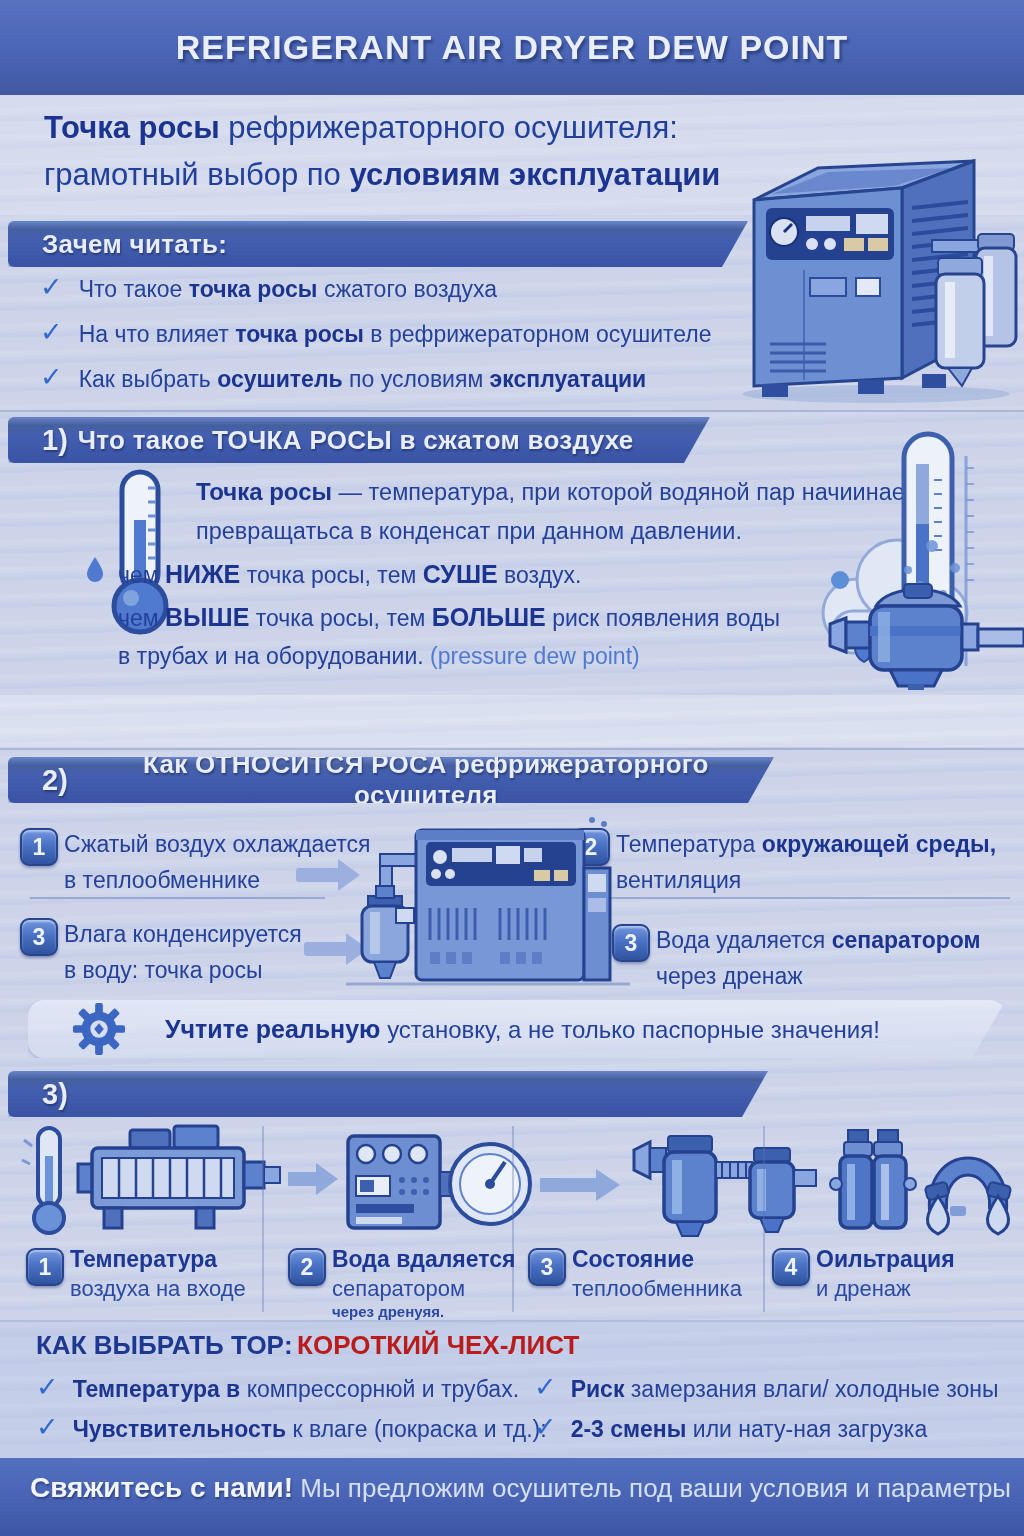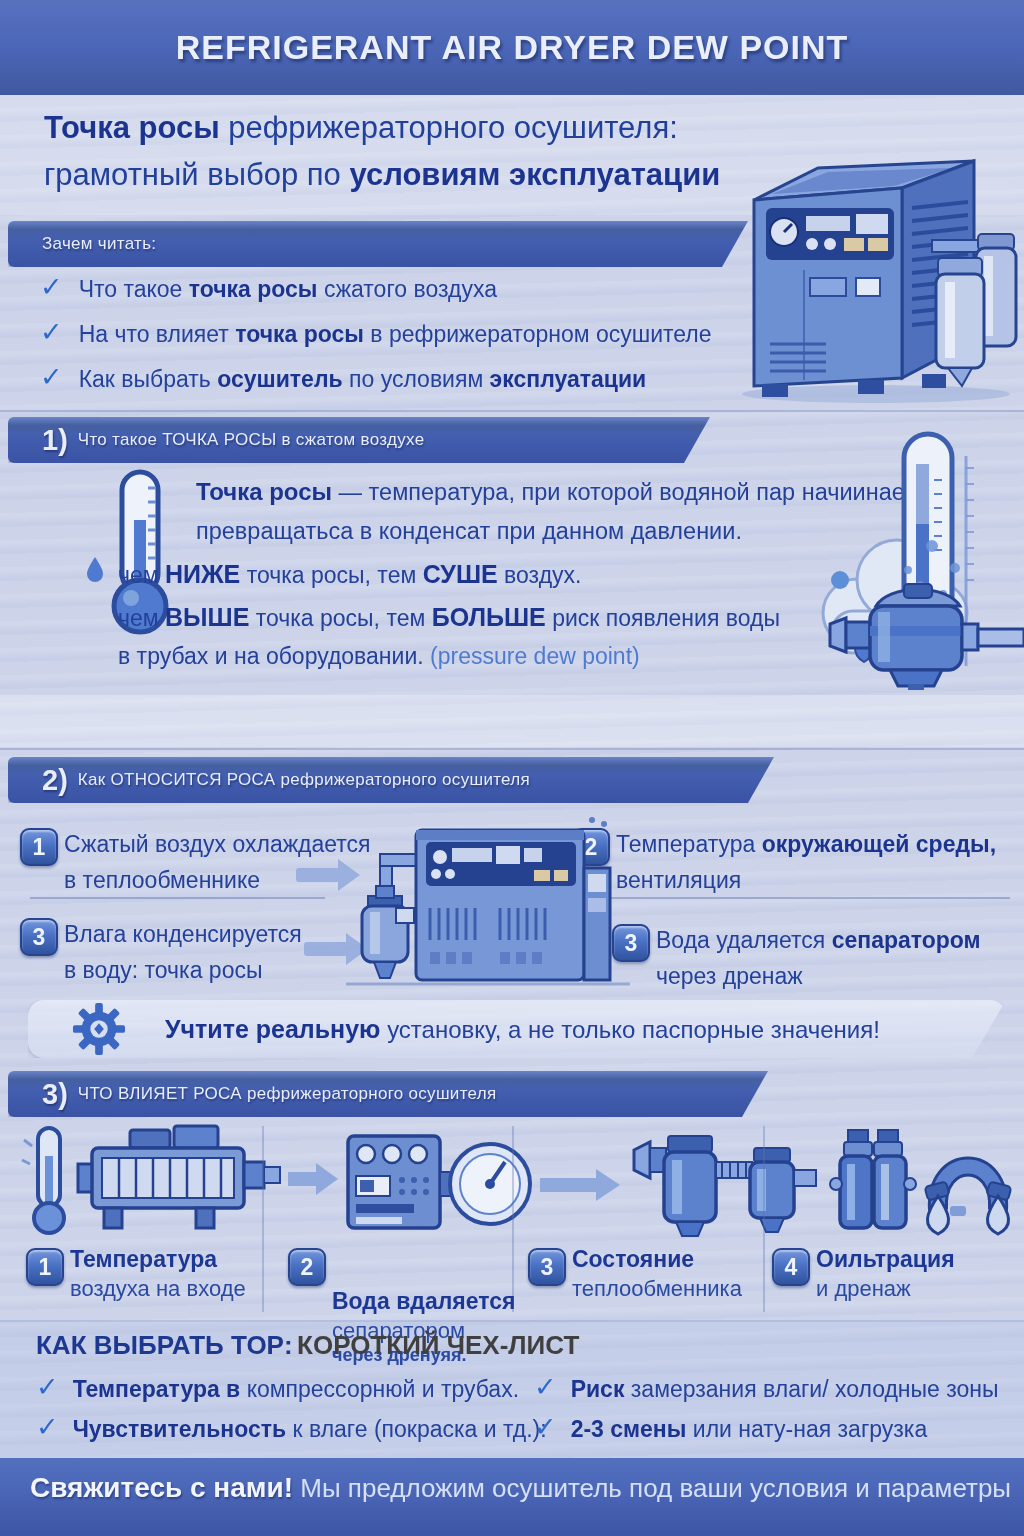--- a/index.html
+++ b/index.html
@@ -33,21 +33,21 @@
   .banner{
     position:absolute;height:46px;
     background:linear-gradient(180deg,#6a83ca 0%,#45609f 18%,#445fb0 40%,#3a53a4 100%);
     clip-path:polygon(0 0,100% 0,calc(100% - 26px) 100%,0 100%);
     border-radius:6px 0 0 6px;
     display:flex;align-items:center;
     color:#e8edf8;text-shadow:1px 2px 2px rgba(22,36,88,.55);
     box-shadow:0 3px 4px rgba(40,58,120,.35);
   }
   .banner .num{font-size:29px;font-weight:800;margin:0 10px 0 34px;}
-  .banner .ht{font-size:17px;font-weight:400;letter-spacing:.3px;}
+  .banner .ht{font-size:26px;font-weight:700;letter-spacing:.3px;text-align:center;}
 
   .abs{position:absolute;}
   .b{font-weight:700;color:#1b3490;}
   .paren{color:#4f7ad0;}
   .check{color:#2f6acb;font-weight:800;font-size:27px;line-height:1;}
 
   .badge{
     width:34px;height:34px;border-radius:9px;flex:0 0 auto;
     background:linear-gradient(180deg,#7396dd 0%,#4a71c4 45%,#30539f 100%);
     border:2px solid #27458f;box-shadow:0 2px 3px rgba(30,48,110,.4), inset 0 2px 2px rgba(255,255,255,.45);
@@ -72,23 +72,23 @@
     display:flex;align-items:center;
   }
   .footer{
     position:absolute;left:0;top:1458px;width:1024px;height:78px;
     background:linear-gradient(180deg,#5370bf 0%,#4a65b6 45%,#3d56a5 100%);
   }
   .footer .line{position:absolute;left:30px;top:14px;font-size:26px;color:#d6e0f5;white-space:nowrap;}
   .footer .fb{font-weight:800;color:#f2f5fc;font-size:28px;text-shadow:1px 2px 2px rgba(22,36,88,.5);text-align:right;}
   .factor-title{font-size:23px;font-weight:700;color:#1c3894;line-height:30px;}
   .factor-sub{font-size:22px;color:#2a4aa2;line-height:29px;}
-  .factor-small{font-size:18px;color:#2a4aa2;font-weight:700;}
+  .factor-small{font-size:15px;color:#2a4aa2;font-weight:700;}
   .cl-head-dark{font-size:26px;font-weight:800;color:#1d3890;}
-  .cl-head-blue{font-size:26px;font-weight:800;color:#404040;}
+  .cl-head-blue{font-size:26px;font-weight:800;color:#b91c1c;}
   .cl-item{position:absolute;display:flex;gap:14px;align-items:flex-start;font-size:23px;line-height:30px;white-space:nowrap;}
 </style>
 </head>
 <body>
 
 <div class="poster">
 
   <div class="texture"></div>
   <div class="tint" style="top:95px;height:120px;background:rgba(255,255,255,.18);"></div>
   <div class="tint" style="top:695px;height:52px;background:rgba(255,255,255,.28);"></div>
@@ -364,21 +364,20 @@
       <circle cx="28" cy="28" r="9" fill="#d7def2"></circle>
       <polygon points="28,22 33,28 28,34 23,28" fill="#3b67c2"></polygon>
     </svg>
     <div style="margin-left:26px;font-size:24px;color:#24419a;">
       <span class="b" style="font-size:25px;margin-left:13px;">Учтите реальную</span><span> установку, а не только паспорные значения!</span>
     </div>
   </div>
 
   <div class="banner" style="left:8px;top:1071px;width:760px;">
     <span class="num">3)</span>
-    <span class="ht">ЧТО ВЛИЯЕТ РОСА рефрижераторного осушителя</span>
   </div>
 
   <svg class="abs" style="left:0;top:1122px;" width="1024" height="118" viewBox="0 0 1024 118">
 
     <g>
       <rect x="38" y="6" width="22" height="78" rx="11" fill="#dfe6f5" stroke="#2c4d9e" stroke-width="4"></rect>
       <rect x="45" y="34" width="8" height="48" fill="#6b92d8"></rect>
       <circle cx="49" cy="96" r="15" fill="#6b92d8" stroke="#2c4d9e" stroke-width="4"></circle>
       <line x1="24" y1="18" x2="32" y2="24" stroke="#7b97d4" stroke-width="3"></line>
       <line x1="22" y1="38" x2="30" y2="42" stroke="#7b97d4" stroke-width="3"></line>
@@ -483,21 +482,21 @@
   <div class="abs" style="left:26px;top:1248px;">
       <div class="badge">1</div>
     </div>
   <div class="abs" style="left:70px;top:1244px;">
     <div class="factor-title">Температура</div>
     <div class="factor-sub">воздуха на входе</div>
   </div>
   <div class="abs" style="left:288px;top:1248px;">
       <div class="badge">2</div>
     </div>
-  <div class="abs" style="left:332px;top:1244px;margin-top:42px;">
+  <div class="abs" style="left:332px;top:1244px;">
     <div class="factor-title">Вода вдаляется</div>
     <div class="factor-sub">сепаратором</div>
     <div class="factor-small">через дренуяя.</div>
   </div>
   <div class="abs" style="left:528px;top:1248px;">
       <div class="badge">3</div>
     </div>
   <div class="abs" style="left:572px;top:1244px;">
     <div class="factor-title">Состояние</div>
     <div class="factor-sub">теплообменника</div>

